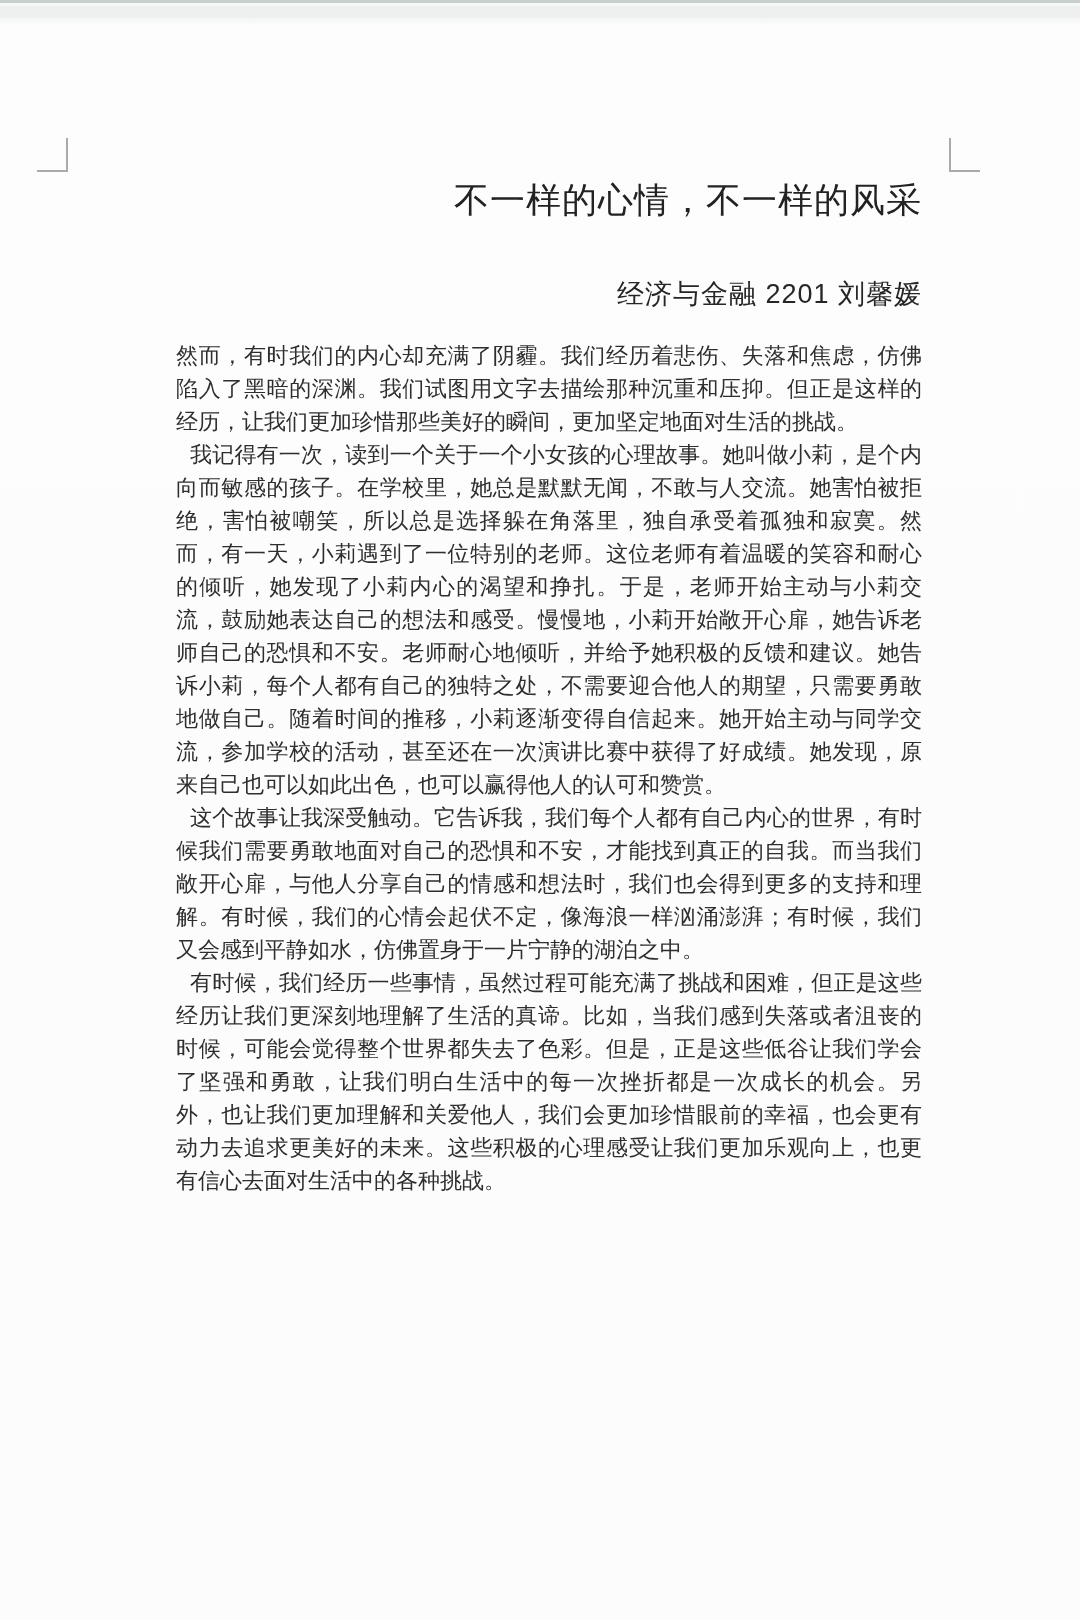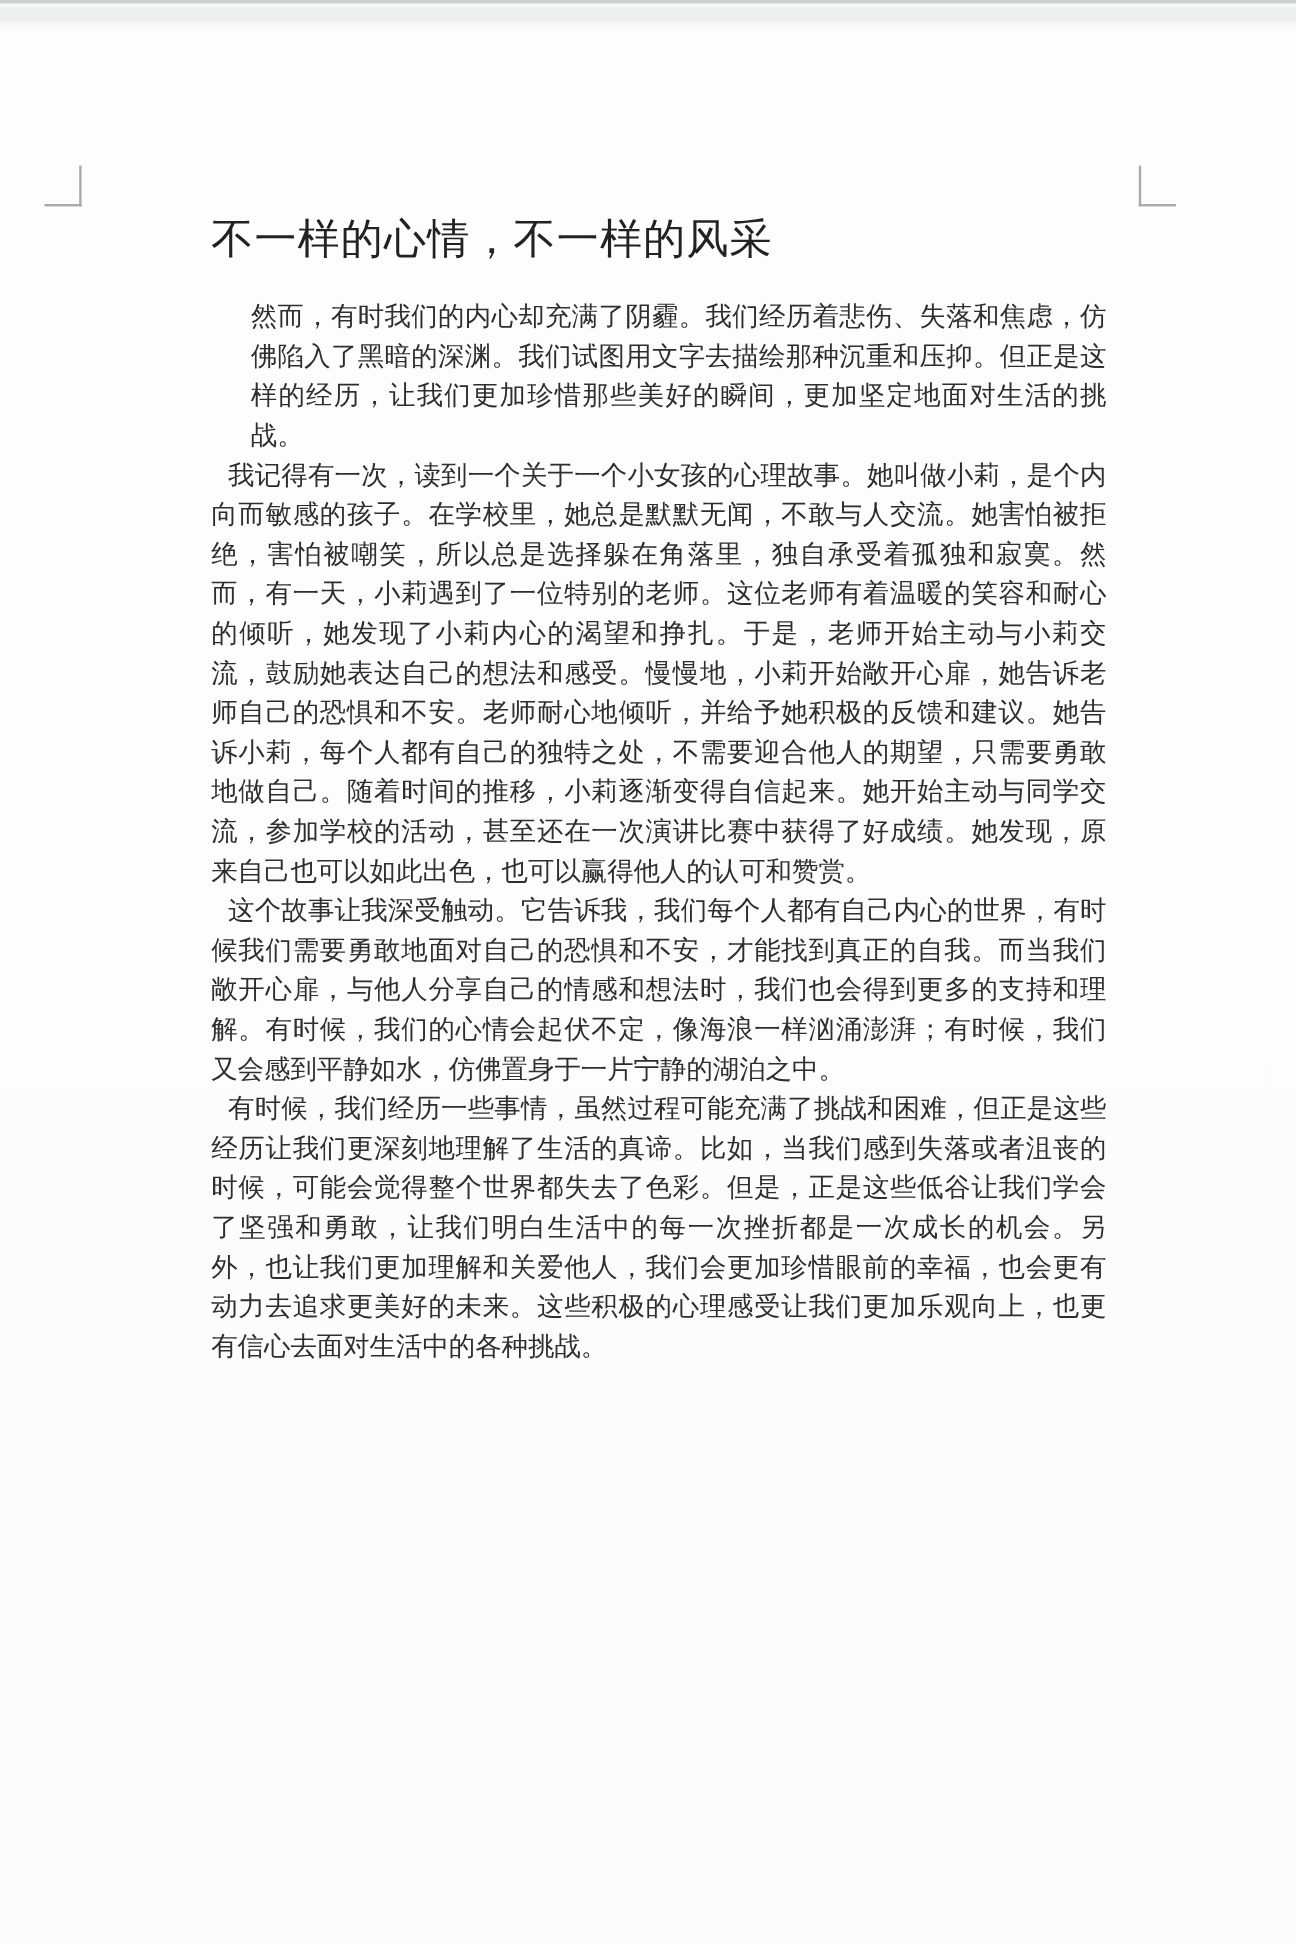--- a/index.html
+++ b/index.html
@@ -30,62 +30,63 @@
     position: absolute;
     left: 176px; top: 180px;
     width: 746px;
     color: #2e2e2e;
   }
   .doc-title {
     margin: 0;
     font-size: 35px;
     font-weight: 400;
     letter-spacing: 1px;
-    text-align: left;
+    text-align: right;
     color: #222;
     line-height: 1.15;
   }
   .byline {
     margin-top: 56px;
     text-align: right;
     font-size: 27px;
     color: #262626;
     letter-spacing: 1px;
   }
   .body-text { margin-top: 27px; }
   .body-text p {
     margin: 0;
     font-size: 22px;
     line-height: 33px;
     text-align: justify;
     text-justify: inter-ideograph;
     text-indent: 14px;
     color: #2e2e2e;
   }
-  .body-text p.no-indent { text-indent: 0; margin-left: 33px; }
+  .body-text p.no-indent { text-indent: 0; }
 </style>
 </head>
 <body>
 
 <div class="page">
 
   <div class="top-strip">
     <div class="strip-a"></div>
     <div class="strip-b"></div>
     <div class="strip-c"></div>
     <div class="strip-d"></div>
   </div>
 
   <div class="corner-mark left"></div>
   <div class="corner-mark right"></div>
 
   <div class="content">
 
     <h1 class="doc-title">不一样的心情，不一样的风采</h1>
 
+    <div class="byline">经济与金融 2201 刘馨媛</div>
 
     <div class="body-text">
       <p class="no-indent">然而，有时我们的内心却充满了阴霾。我们经历着悲伤、失落和焦虑，仿佛陷入了黑暗的深渊。我们试图用文字去描绘那种沉重和压抑。但正是这样的经历，让我们更加珍惜那些美好的瞬间，更加坚定地面对生活的挑战。</p>
       <p>我记得有一次，读到一个关于一个小女孩的心理故事。她叫做小莉，是个内向而敏感的孩子。在学校里，她总是默默无闻，不敢与人交流。她害怕被拒绝，害怕被嘲笑，所以总是选择躲在角落里，独自承受着孤独和寂寞。然而，有一天，小莉遇到了一位特别的老师。这位老师有着温暖的笑容和耐心的倾听，她发现了小莉内心的渴望和挣扎。于是，老师开始主动与小莉交流，鼓励她表达自己的想法和感受。慢慢地，小莉开始敞开心扉，她告诉老师自己的恐惧和不安。老师耐心地倾听，并给予她积极的反馈和建议。她告诉小莉，每个人都有自己的独特之处，不需要迎合他人的期望，只需要勇敢地做自己。随着时间的推移，小莉逐渐变得自信起来。她开始主动与同学交流，参加学校的活动，甚至还在一次演讲比赛中获得了好成绩。她发现，原来自己也可以如此出色，也可以赢得他人的认可和赞赏。</p>
       <p>这个故事让我深受触动。它告诉我，我们每个人都有自己内心的世界，有时候我们需要勇敢地面对自己的恐惧和不安，才能找到真正的自我。而当我们敞开心扉，与他人分享自己的情感和想法时，我们也会得到更多的支持和理解。有时候，我们的心情会起伏不定，像海浪一样汹涌澎湃；有时候，我们又会感到平静如水，仿佛置身于一片宁静的湖泊之中。</p>
       <p>有时候，我们经历一些事情，虽然过程可能充满了挑战和困难，但正是这些经历让我们更深刻地理解了生活的真谛。比如，当我们感到失落或者沮丧的时候，可能会觉得整个世界都失去了色彩。但是，正是这些低谷让我们学会了坚强和勇敢，让我们明白生活中的每一次挫折都是一次成长的机会。另外，也让我们更加理解和关爱他人，我们会更加珍惜眼前的幸福，也会更有动力去追求更美好的未来。这些积极的心理感受让我们更加乐观向上，也更有信心去面对生活中的各种挑战。</p>
     </div>
 
   </div>
 </div>

